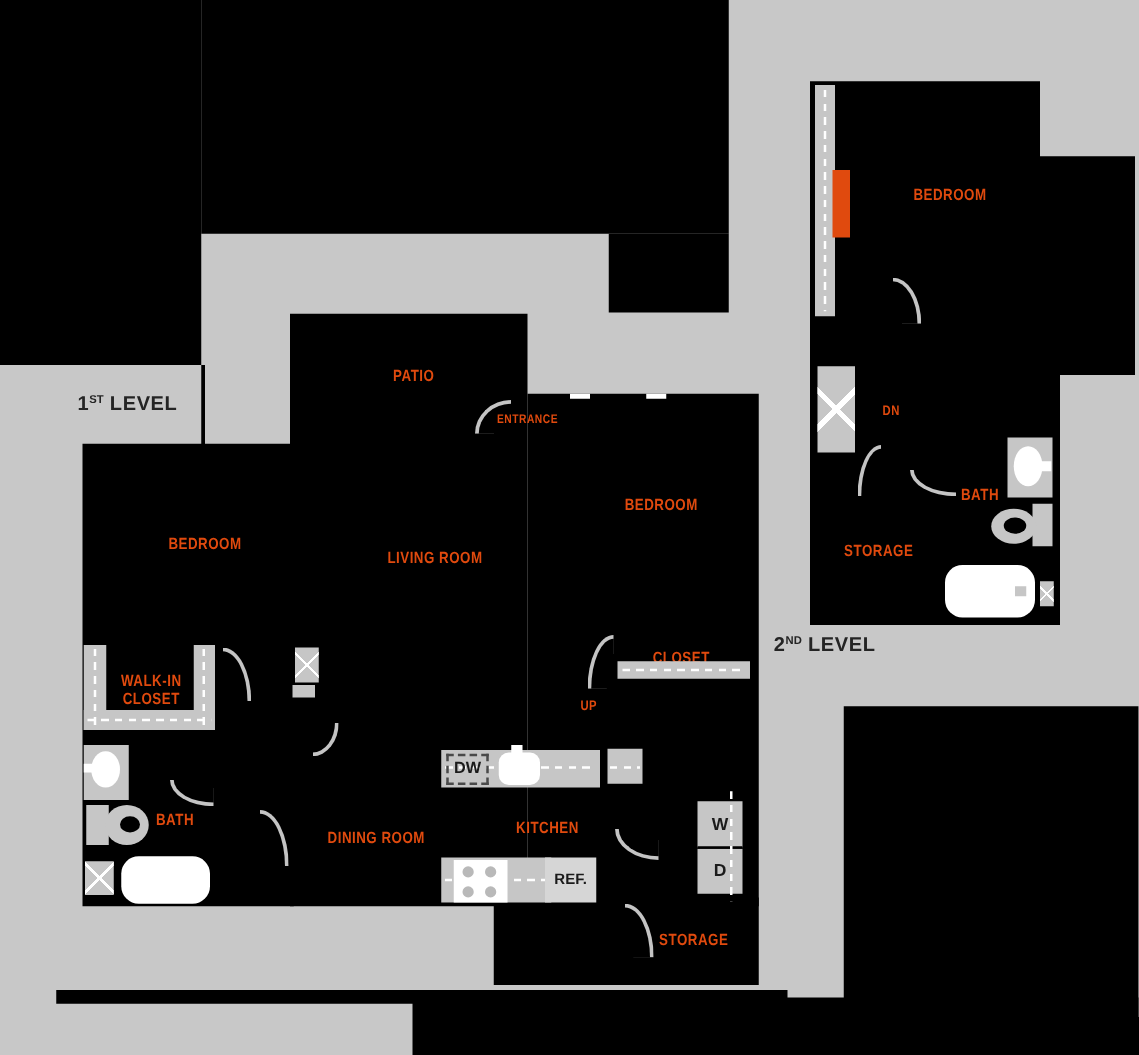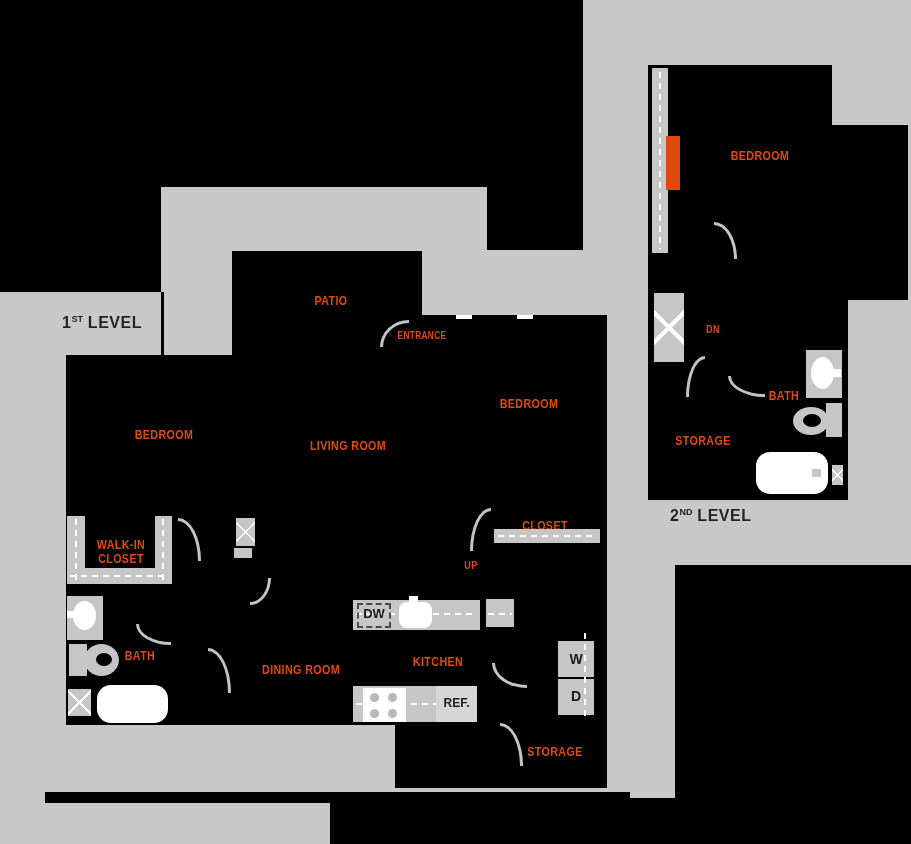--- a/index.html
+++ b/index.html
@@ -49,21 +49,21 @@
   <div class="abs black" style="left:422px;top:315px;width:185px;height:410px;"></div>
   <div class="abs black" style="left:395px;top:718px;width:212px;height:70px;"></div>
 
   <div class="abs black" style="left:648px;top:65px;width:184px;height:435px;"></div>
   <div class="abs black" style="left:832px;top:125px;width:16px;height:375px;"></div>
   <div class="abs black" style="left:848px;top:125px;width:60px;height:175px;"></div>
 
   <div class="level-title" style="left:62px;top:314px;">
     <span>1</span><sup>ST</sup><span> LEVEL</span>
   </div>
-  <div class="level-title" style="left:670px;top:507px;">
+  <div class="level-title" style="left:619px;top:507px;">
     <span>2</span><sup>ND</sup><span> LEVEL</span>
   </div>
 
   <div class="room-label" style="left:251px;top:293px;">PATIO</div>
   <div class="room-label small" style="left:342px;top:330px;">ENTRANCE</div>
   <div class="room-label" style="left:84px;top:427px;">BEDROOM</div>
   <div class="room-label" style="left:268px;top:438px;">LIVING ROOM</div>
   <div class="room-label" style="left:449px;top:396px;">BEDROOM</div>
   <div class="room-label" style="left:41px;top:537px;">WALK-IN</div>
   <div class="room-label" style="left:41px;top:551px;">CLOSET</div>

